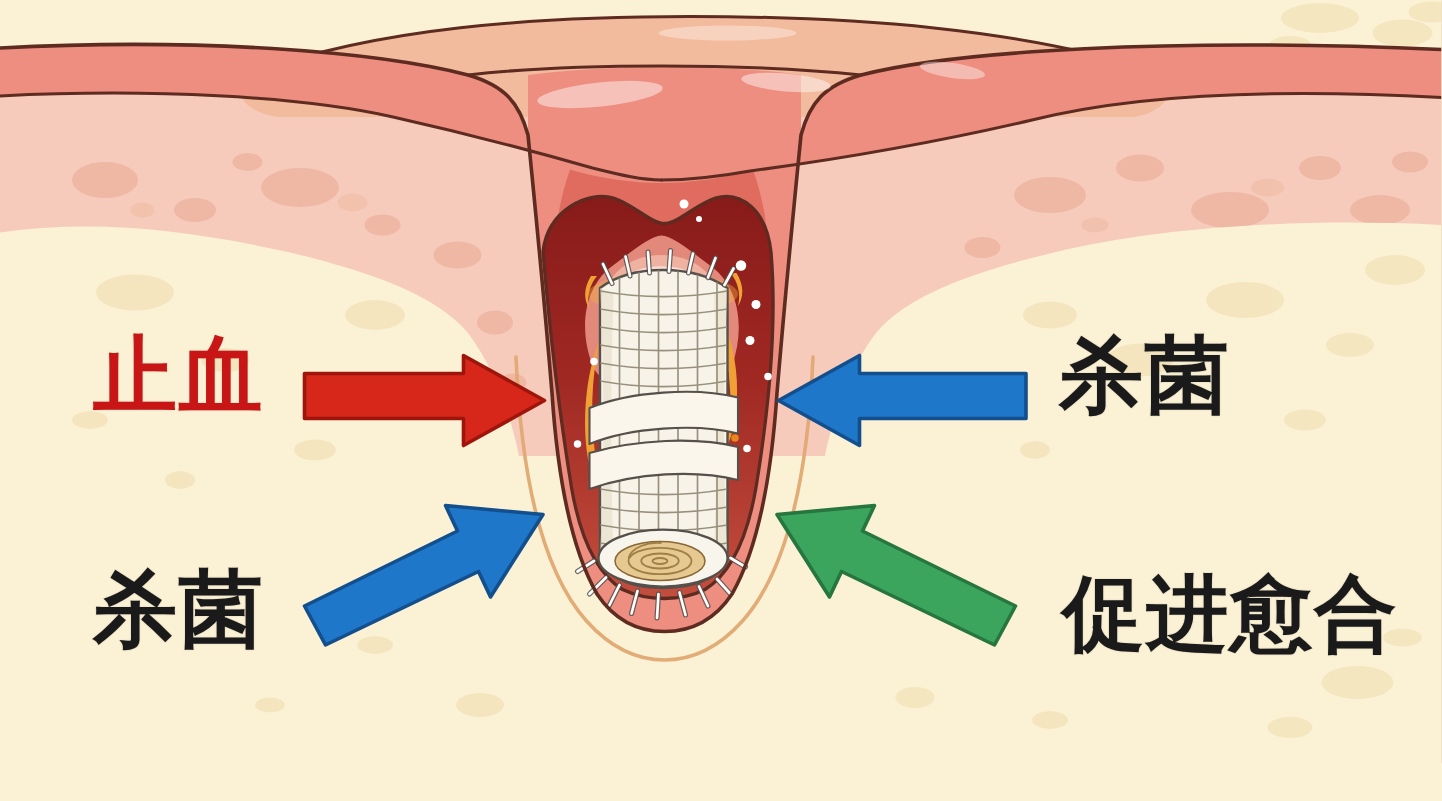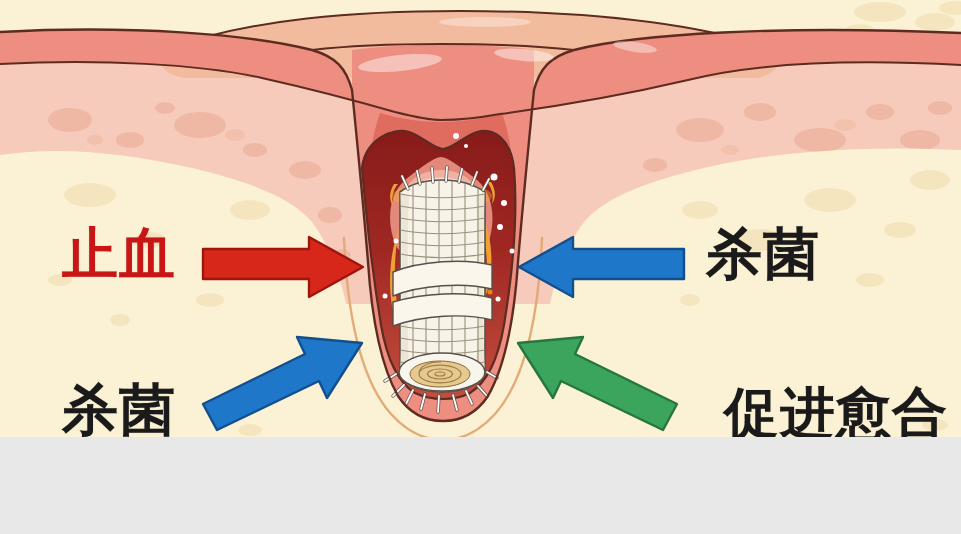--- a/index.html
+++ b/index.html
@@ -1,31 +1,31 @@
 <!DOCTYPE html>
 <html><head>
 <meta charset="utf-8">
 <style>
   html,body{margin:0;padding:0;background:#e8e8e8;}
   .stage{
-    position:relative;width:961px;height:437px;overflow:hidden;
+    position:relative;width:961px;height:534px;overflow:hidden;
     background:#fdba74;
-    font-family:Liberation Serif, serif;
+    font-family:Liberation Mono, monospace;
   }
   .stage svg{position:absolute;left:0;top:0;}
   .label{
     position:absolute;font-weight:700;font-size:56px;line-height:1;
     letter-spacing:1px;color:#1A1A1A;white-space:nowrap;
     text-shadow:0 0 1px rgba(40,20,10,.25);
   }
   .label.red{color:#C81616;}
   .lbl-hemostasis{left:62px;top:226px;}
   .lbl-sterilize-top{left:706px;top:226px;}
   .lbl-sterilize-bottom{left:62px;top:382px;}
-  .lbl-healing{left:724px;top:386px;font-size:55px;}
+  .lbl-healing{left:708px;top:386px;font-size:55px;}
 </style>
 </head>
 <body>
 
 <div class="stage">
   <svg width="961" height="534" viewBox="0 0 961 534">
     <defs>
       <linearGradient id="cavGrad" x1="0" y1="0" x2="0" y2="1">
         <stop offset="0" stop-color="#871B19"></stop>
         <stop offset="0.45" stop-color="#A02823"></stop>

